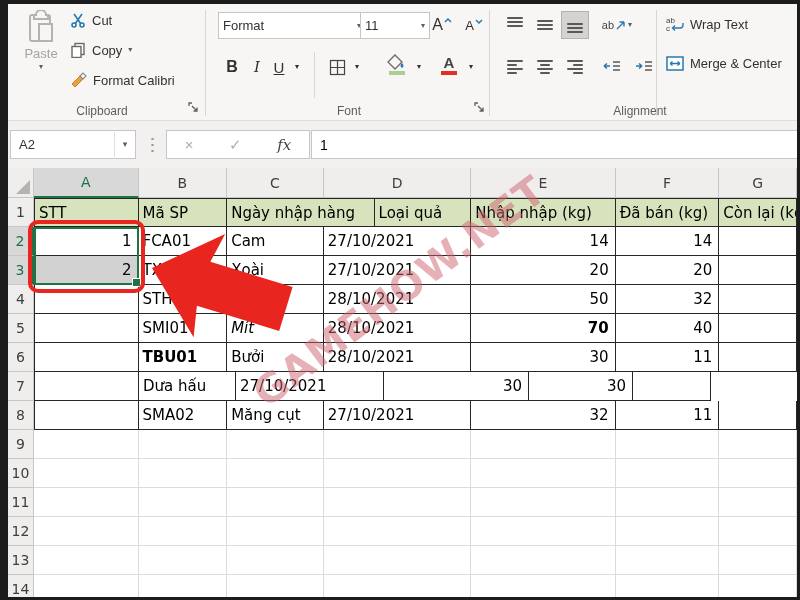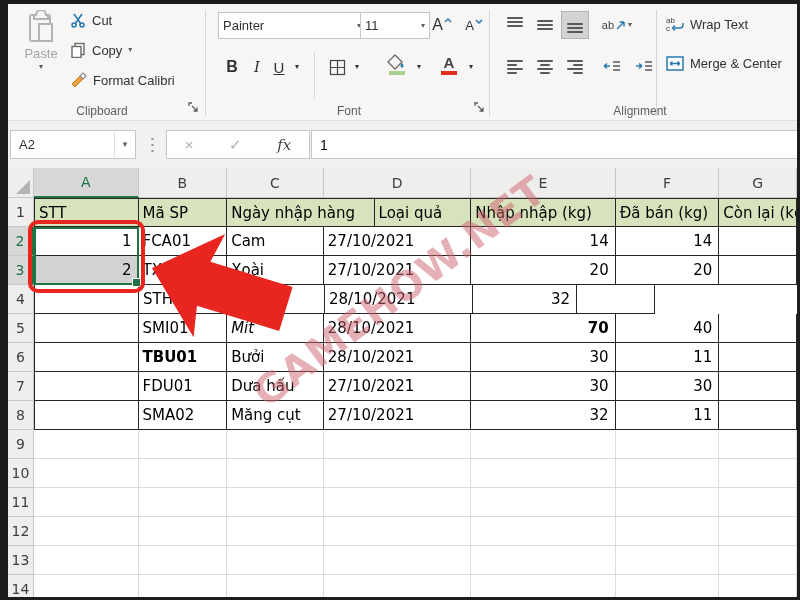--- a/index.html
+++ b/index.html
@@ -133,21 +133,21 @@
 
   <div class="grp-label" style="left:4px;width:180px;">Clipboard</div>
   <div class="launcher" style="left:180px;bottom:4px;">
     <svg width="12" height="12" viewBox="0 0 12 12" stroke="#605e5c" stroke-width="1.3" fill="none">
       <path d="M1 4 V1 H4 M4 4 L9 9 M9 5.5 V9 H5.5"></path>
     </svg>
   </div>
   <div class="vsep" style="left:197px;"></div>
 
   <div class="combo" style="left:210px;top:8px;width:138px;">
-    <span>Painter</span>
+    <span>Format</span>
     <span class="chev">▾</span>
   </div>
   <div class="combo" style="left:352px;top:8px;width:60px;">
     <span>11</span>
     <span class="chev">▾</span>
   </div>
   <div class="fbtn" style="left:420px;top:8px;width:28px;font-size:16px;">A<svg width="8" height="8" viewBox="0 0 8 8" style="margin-left:1px;margin-top:-8px;">
         <path d="M1 5 L4 2 L7 5" fill="none" stroke="#2779af" stroke-width="1.5"></path>
       </svg></div>
   <div class="fbtn" style="left:452px;top:8px;width:28px;font-size:13px;">A<svg width="8" height="8" viewBox="0 0 8 8" style="margin-left:1px;margin-top:-8px;">
@@ -345,20 +345,21 @@
         <div class="cell c-d num" style="width: 145px; height: 29px;">20</div>
         <div class="cell c-d num" style="width: 104px; height: 29px;">20</div>
         <div class="cell c-d" style="width: 78px; height: 29px;"></div>
       </div>
       <div class="srow">
         <div class="rh" style="width: 26px; height: 29px;">4</div>
         <div class="cell c-d b-left num" style="width: 105px; height: 29px;"></div>
         <div class="cell c-d" style="width: 89px; height: 29px;">STH02</div>
         <div class="cell c-d" style="width: 97px; height: 29px;">Thơm</div>
         <div class="cell c-d" style="width: 148px; height: 29px;">28/10/2021</div>
+        <div class="cell c-d num" style="width: 145px; height: 29px;">50</div>
         <div class="cell c-d num" style="width: 104px; height: 29px;">32</div>
         <div class="cell c-d" style="width: 78px; height: 29px;"></div>
       </div>
       <div class="srow">
         <div class="rh" style="width: 26px; height: 29px;">5</div>
         <div class="cell c-d b-left num" style="width: 105px; height: 29px;"></div>
         <div class="cell c-d" style="width: 89px; height: 29px;">SMI01</div>
         <div class="cell c-d" style="width: 97px; height: 29px; font-style: italic;">Mít</div>
         <div class="cell c-d" style="width: 148px; height: 29px;">28/10/2021</div>
         <div class="cell c-d num" style="width: 145px; height: 29px; font-weight: bold;">70</div>
@@ -371,21 +372,20 @@
         <div class="cell c-d" style="width: 89px; height: 29px; font-weight: bold;">TBU01</div>
         <div class="cell c-d" style="width: 97px; height: 29px;">Bưởi</div>
         <div class="cell c-d" style="width: 148px; height: 29px;">28/10/2021</div>
         <div class="cell c-d num" style="width: 145px; height: 29px;">30</div>
         <div class="cell c-d num" style="width: 104px; height: 29px;">11</div>
         <div class="cell c-d" style="width: 78px; height: 29px;"></div>
       </div>
       <div class="srow">
         <div class="rh" style="width: 26px; height: 29px;">7</div>
         <div class="cell c-d b-left num" style="width: 105px; height: 29px;"></div>
-        <div class="cell c-d" style="width: 89px; height: 29px;">FDU01</div>
         <div class="cell c-d" style="width: 97px; height: 29px;">Dưa hấu</div>
         <div class="cell c-d" style="width: 148px; height: 29px;">27/10/2021</div>
         <div class="cell c-d num" style="width: 145px; height: 29px;">30</div>
         <div class="cell c-d num" style="width: 104px; height: 29px;">30</div>
         <div class="cell c-d" style="width: 78px; height: 29px;"></div>
       </div>
       <div class="srow">
         <div class="rh" style="width: 26px; height: 29px;">8</div>
         <div class="cell c-d b-left num" style="width: 105px; height: 29px;"></div>
         <div class="cell c-d" style="width: 89px; height: 29px;">SMA02</div>

